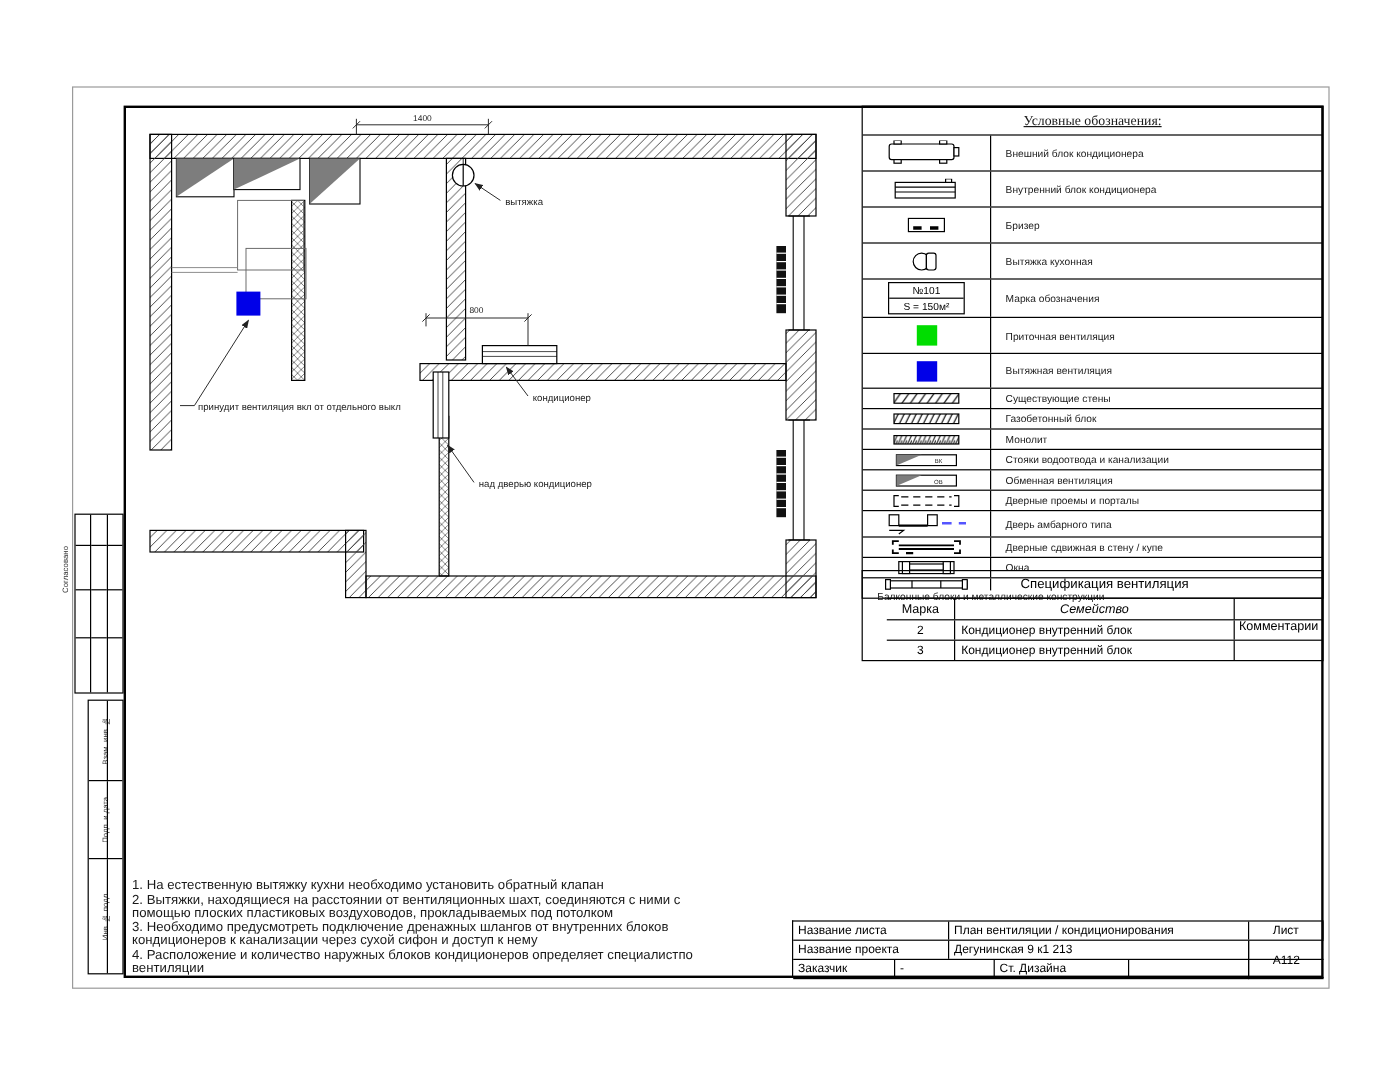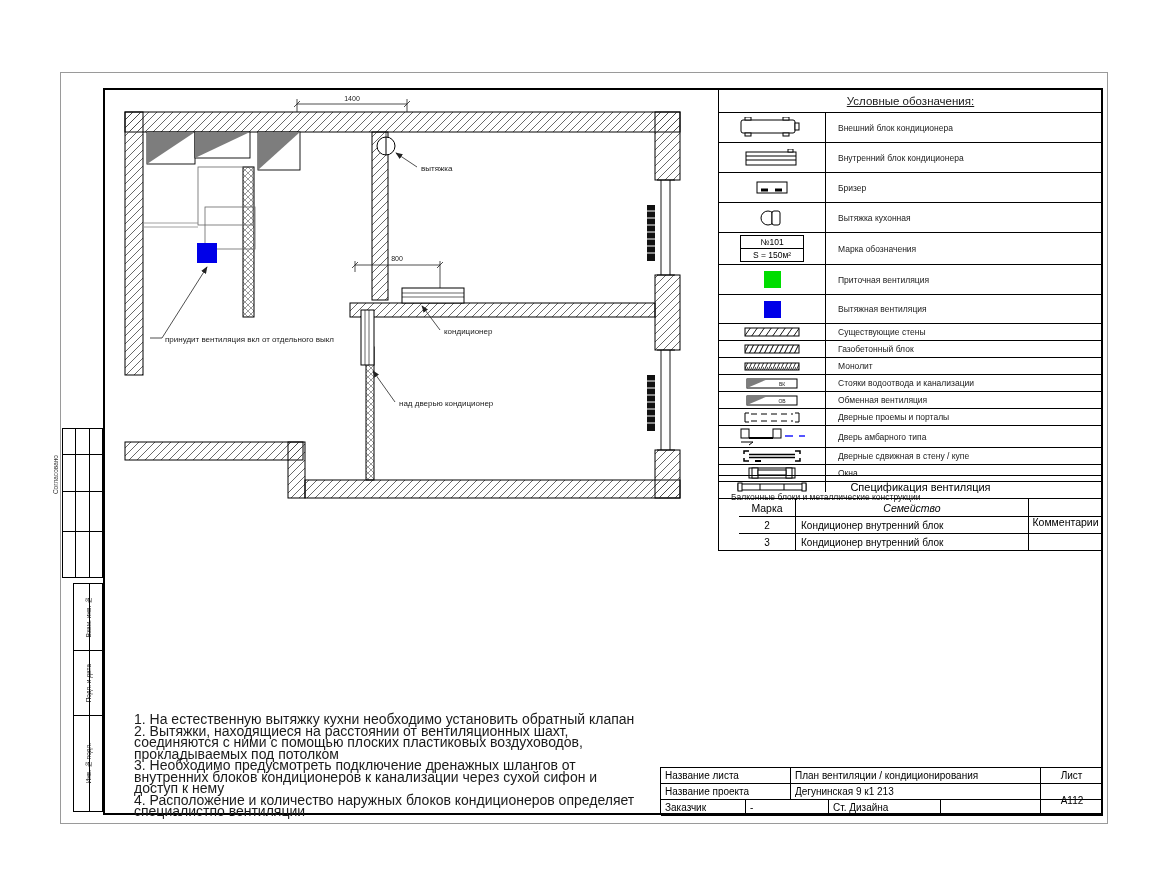--- a/index.html
+++ b/index.html
@@ -14,21 +14,21 @@
   .stamp-grid .col{flex:1;border-right:1px solid #000;position:relative;}
   .stamp-grid .col:last-child{border-right:none;}
   .stamp-grid .hline{position:absolute;left:0;width:100%;height:1px;background:#000;}
   .vtext{writing-mode:vertical-rl;transform:rotate(180deg);font-size:6.5px;color:#333;white-space:nowrap;}
   .stamp-cells{left:73px;top:583px;width:30px;height:229px;border:1px solid #000;box-sizing:border-box;}
   .stamp-cell{position:absolute;left:0;width:100%;border-bottom:1px solid #000;box-sizing:border-box;display:flex;align-items:center;justify-content:center;}
   .stamp-cell .sub{position:absolute;right:0;top:0;width:13px;height:100%;border-left:1px solid #000;box-sizing:border-box;}
   
   .legend{left:718px;top:88px;width:385px;border:1px solid #000;box-sizing:border-box;font-size:8.5px;}
   .legend-header{height:23px;display:flex;align-items:center;justify-content:center;border-bottom:1px solid #000;}
-  .legend-title{font-size:11.5px;text-decoration:underline;color:#1a1a1a;}
+  .legend-title{font-size:11.5px;text-decoration:underline;color:#1a1a1a;font-family:Liberation Serif, serif;}
   .lrow{display:flex;border-bottom:1px solid #000;}
   .lrow:last-child{border-bottom:none;flex-direction:column;}
   .licon{width:107px;border-right:1px solid #000;display:flex;align-items:center;justify-content:center;box-sizing:border-box;}
   .llabel{flex:1;display:flex;align-items:center;padding-left:12px;color:#1a1a1a;text-align:right;}
   
   .spec{left:718px;top:475px;width:385px;border:1px solid #000;box-sizing:border-box;font-size:10px;padding-left:20px;}
   .spec-title{height:22px;display:flex;align-items:center;justify-content:center;font-size:11px;border-bottom:1px solid #000;}
   .srow{display:flex;border-bottom:1px solid #000;height:16px;}
   .srow:last-child{border-bottom:none;}
   .scell{border-right:1px solid #000;display:flex;align-items:center;box-sizing:border-box;}
@@ -38,21 +38,21 @@
   .sc3{flex:1;justify-content:center;margin-top:23px;}
   .shead{height:17px;font-size:10.5px;}
   .shead .sc2{justify-content:center;padding-left:0;font-style:italic;}
   
   .tblock{left:660px;top:767px;width:443px;height:48px;border:1px solid #000;border-right:none;box-sizing:border-box;font-size:10px;}
   .trow{display:flex;height:16px;box-sizing:border-box;border-bottom:1px solid #000;}
   .trow:last-child{border-bottom:none;}
   .tcell{border-right:1px solid #000;display:flex;align-items:center;padding-left:4px;box-sizing:border-box;overflow:hidden;white-space:nowrap;}
   .sheetno-box{position:absolute;right:0;top:16px;width:63px;height:32px;border-left:1px solid #000;display:flex;align-items:center;justify-content:center;box-sizing:border-box;}
   
-  .notes{left:110px;top:714px;width:505px;font-size:14px;line-height:11.5px;color:#1a1a1a;margin-left:24px;}
+  .notes{left:110px;top:733px;width:505px;font-size:11px;line-height:11.5px;color:#1a1a1a;}
   .notes div{margin:0;}
   svg text{font-family:"Liberation Sans", sans-serif;fill:#1a1a1a;}
 </style>
 </head>
 <body>
 
 <div id="canvas">
 
   <div class="abs sheet-edge"></div>
   <div class="abs frame"></div>

